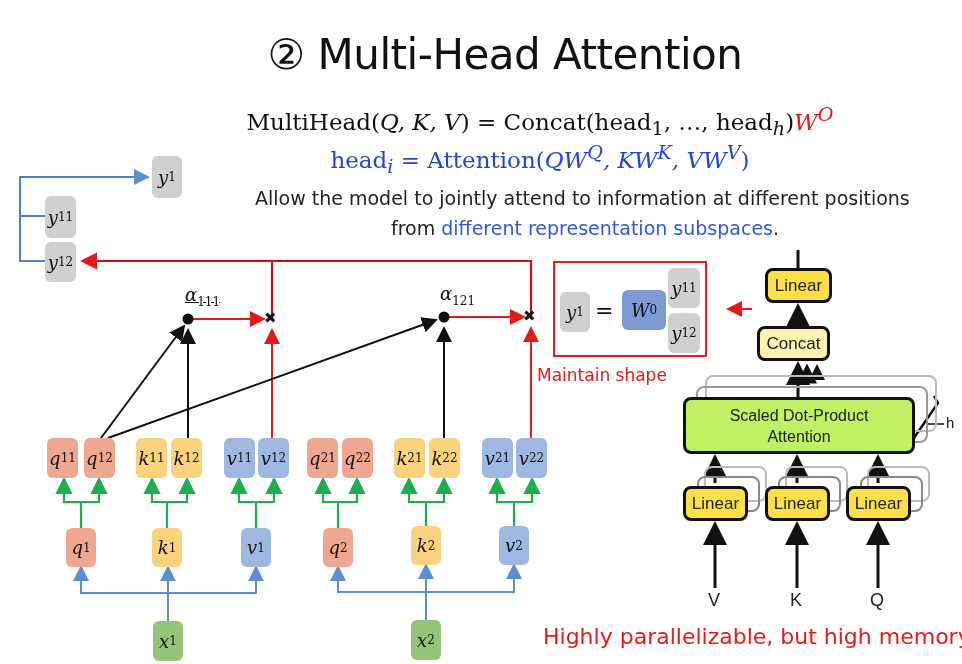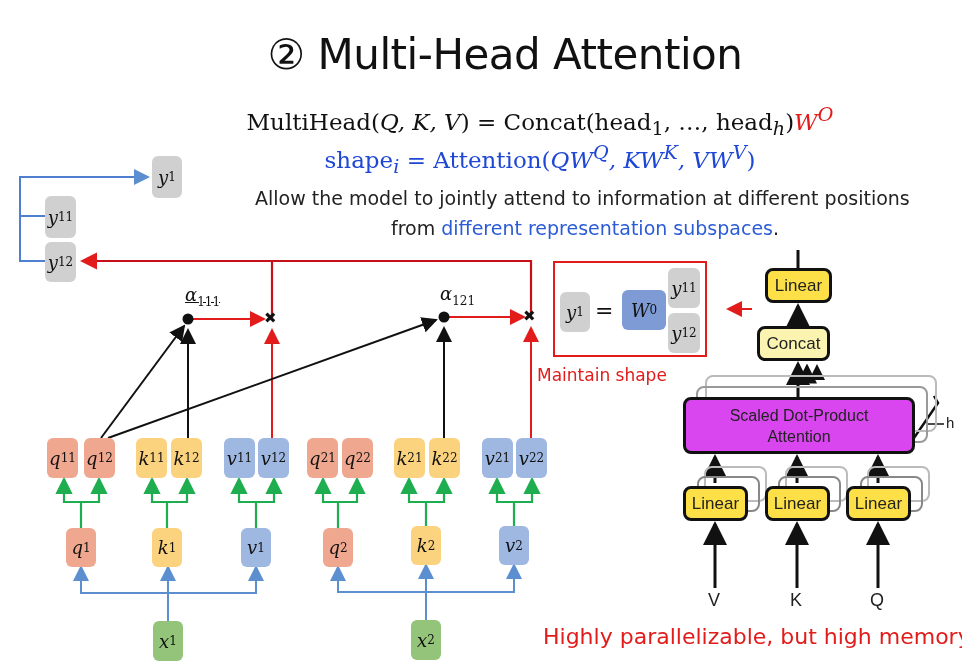--- a/index.html
+++ b/index.html
@@ -23,35 +23,35 @@
   .y { background:#d0d0d0; }
   .alpha { font-family:"DejaVu Serif", serif; font-style:italic; font-size:18px; color:#111; }
   .alpha sub { font-style:normal; font-size:12px; }
   .redbox { left:553px; top:261px; width:154px; height:96px; border:2.5px solid #e21b1b; box-sizing:border-box; }
   .maintain { left:537px; top:365px; font-size:17px; color:#e21b1b; }
   .bottomnote { left:543px; top:624px; font-size:22px; color:#e21b1b; white-space:nowrap; }
   .tbox { position:absolute; border:3px solid #111; border-radius:8px; display:flex; align-items:center; justify-content:center;
           font-family:"Liberation Sans", sans-serif; color:#222; box-sizing:border-box; }
   .lin { background:#fde047; font-size:17px; }
   .concat { background:#fbf4b0; font-size:17px; }
-  .sdpa { background:#d946ef; font-size:16px; text-align:center; line-height:21px; }
+  .sdpa { background:#bef264; font-size:16px; text-align:center; line-height:21px; }
   .ghost { position:absolute; border:2px solid #bbb; border-radius:8px; box-sizing:border-box; }
   .ilab { font-family:"Liberation Sans", sans-serif; font-size:18px; color:#222; }
 </style>
 </head>
 <body>
 
 <div class="abs title">② Multi-Head Attention</div>
 
 <div class="abs eq1">
   <span>MultiHead(</span><i>Q, K, V</i><span>) = Concat(head</span><sub>1</sub><span>, …, head</span><sub><i>h</i></sub><span>)</span><span class="red"><i>W</i><sup><i>O</i></sup></span>
 </div>
 
 <div class="abs eq2">
-  <span>shape</span><sub><i>i</i></sub><span> = Attention(</span><i>QW</i><sup><i>Q</i></sup><i>, KW</i><sup><i>K</i></sup><i>, VW</i><sup><i>V</i></sup><span>)</span>
+  <span>head</span><sub><i>i</i></sub><span> = Attention(</span><i>QW</i><sup><i>Q</i></sup><i>, KW</i><sup><i>K</i></sup><i>, VW</i><sup><i>V</i></sup><span>)</span>
 </div>
 
 <div class="abs desc1">Allow the model to jointly attend to information at different positions</div>
 <div class="abs desc2">
   <span>from </span><span class="blue">different representation subspaces</span><span>.</span>
 </div>
 
 <svg class="abs" style="left:0;top:0" width="962" height="664">
   <defs>
     <marker id="mBlue" markerWidth="8" markerHeight="8" refX="7" refY="4" orient="auto">

